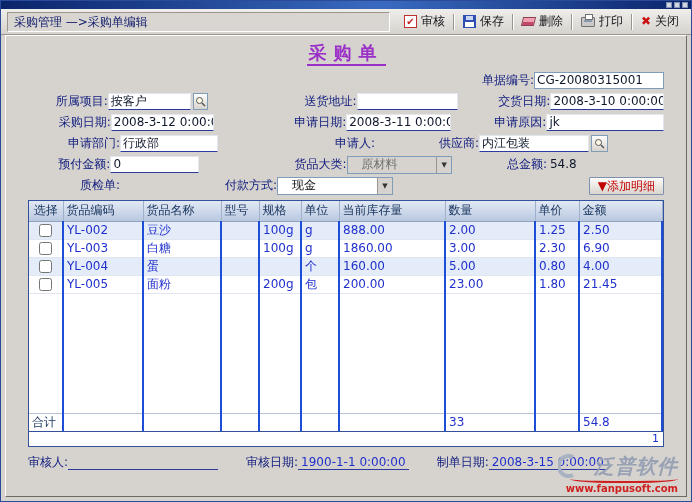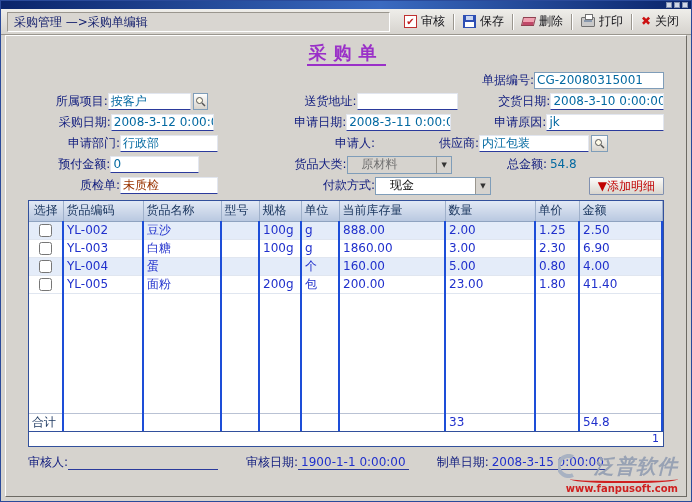--- a/index.html
+++ b/index.html
@@ -79,21 +79,21 @@
   
   .frow { display: flex; align-items: center; height: 21px; }
   .lbl { color: #101c7e; text-align: right; white-space: nowrap; overflow: hidden; }
   .l1 { width: 92px; }
   .l2 { width: 88px; margin-left: 14px; }
   .l3 { width: 88px; margin-left: 16px; }
   .field {
     display: inline-block; height: 17px; line-height: 15px;
     background: #ffffff;
     border: 1px solid #e2e6ef; border-bottom: 1px solid #2b3a9c;
-    color: #0369a1; padding: 0 2px;
+    color: #0f172a; padding: 0 2px;
     overflow: hidden; white-space: nowrap;
   }
   .v1 { width: 98px; }
   .v2 { width: 116px; }
   .v3 { width: 130px; }
   .w110 { width: 110px; }
   .boxed { border: 1px solid #7f9db9; }
   .lookup-btn {
     width: 17px; height: 17px; margin-left: 2px;
     background: linear-gradient(#fefefe, #d8d4cc);
@@ -259,21 +259,20 @@
       <span class="select disabled v2">
         <span>原材料</span>
         <span class="arrow">▼</span>
       </span>
       <span class="lbl l3">总金额:</span>
       <span class="field v3" style="border-color:transparent;background:transparent;">54.8</span>
     </div>
 
     <div class="frow">
       <span class="lbl l1">质检单:</span>
-      <span class="field v1 val-maroon">未质检</span>
       <span class="lbl l2" style="margin-left:69px;">付款方式:</span>
       <span class="select v2">
         <span>现金</span>
         <span class="arrow">▼</span>
       </span>
       <button class="add-btn">▼添加明细</button>
     </div>
 
     <div class="grid-wrap">
       <table class="grid">
@@ -343,21 +342,21 @@
             <tr class="data-row">
               <td class="c-sel"><input type="checkbox" style=""></td>
               <td>YL-005</td>
               <td>面粉</td>
               <td></td>
               <td>200g</td>
               <td>包</td>
               <td>200.00</td>
               <td>23.00</td>
               <td>1.80</td>
-              <td>41.40</td>
+              <td>21.45</td>
             </tr>
           </tbody>
         <tbody>
           <tr class="filler" id="grid-filler-row">
               <td></td>
               <td></td>
               <td></td>
               <td></td>
               <td></td>
               <td></td>

